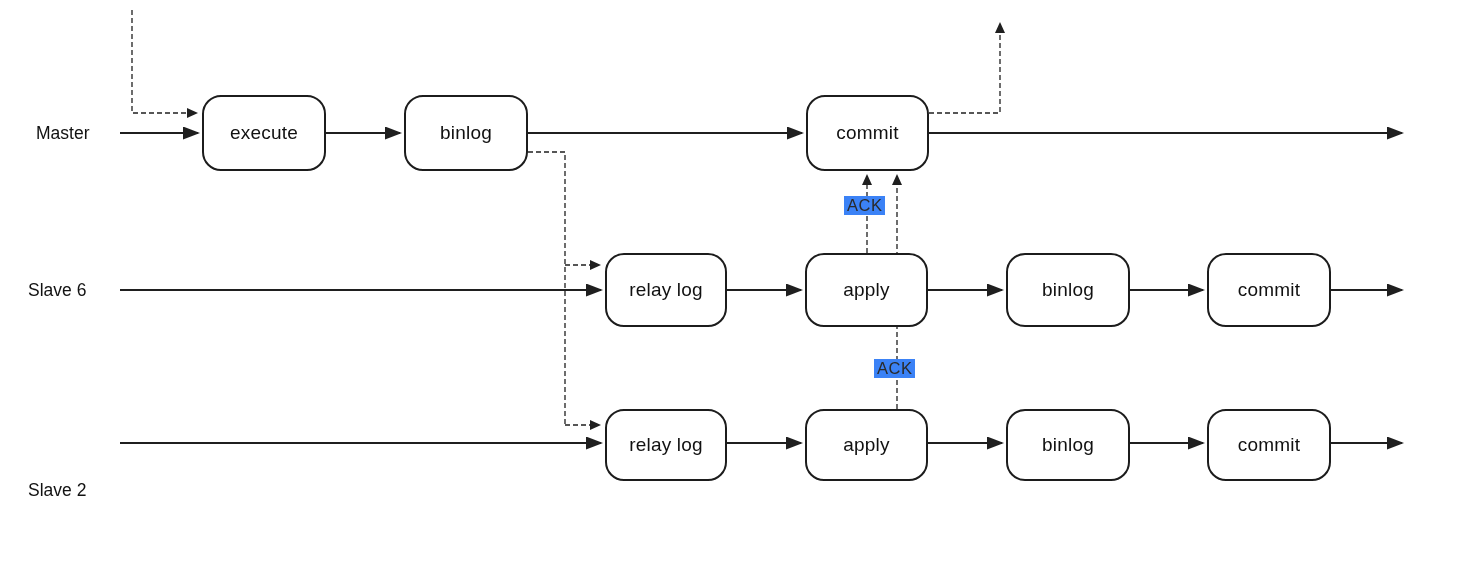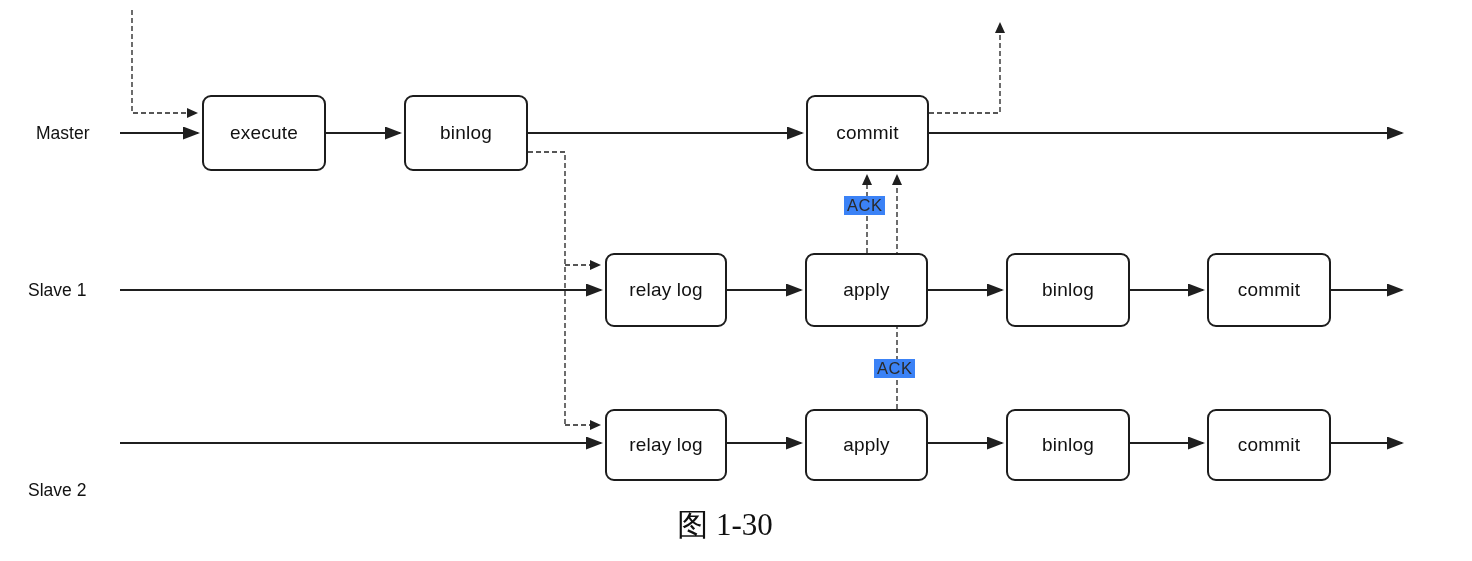--- a/index.html
+++ b/index.html
@@ -26,21 +26,21 @@
     fill: none;
     stroke: #1f1f1f;
   }
   .wire.solid { stroke-width: 1.8px; }
   .wire.dashed { stroke-width: 1.3px; stroke-dasharray: 5 3; }
   .node {
     position: absolute;
     z-index: 2;
     background: #ffffff;
     border: 2.5px solid #1c1c1c;
-    border-radius: 9px;
+    border-radius: 19px;
     display: flex;
     align-items: center;
     justify-content: center;
     font-size: 19px;
     letter-spacing: 0.2px;
     color: #111111;
     box-sizing: border-box;
   }
   .rowlabel {
     position: absolute;
@@ -106,35 +106,34 @@
     <path class="wire solid" d="M 1331 290 H 1402" marker-end="url(#arrowBig)"></path>
 
     <path class="wire solid" d="M 120 443 H 601" marker-end="url(#arrowBig)"></path>
     <path class="wire solid" d="M 727 443 H 801" marker-end="url(#arrowBig)"></path>
     <path class="wire solid" d="M 928 443 H 1002" marker-end="url(#arrowBig)"></path>
     <path class="wire solid" d="M 1130 443 H 1203" marker-end="url(#arrowBig)"></path>
     <path class="wire solid" d="M 1331 443 H 1402" marker-end="url(#arrowBig)"></path>
   </svg>
 
   <div class="rowlabel" style="left:36px; top:123px;">Master</div>
-  <div class="rowlabel" style="left:28px; top:280px;">Slave 1</div>
+  <div class="rowlabel" style="left:28px; top:280px;">Slave 6</div>
   <div class="rowlabel" style="left:28px; top:433px;margin-top:47px;">Slave 2</div>
 
   <div class="node" style="left:202px; top:95px; width:124px; height:76px;">execute</div>
   <div class="node" style="left:404px; top:95px; width:124px; height:76px;">binlog</div>
   <div class="node" style="left:806px; top:95px; width:123px; height:76px;">commit</div>
 
   <div class="node" style="left:605px; top:253px; width:122px; height:74px;">relay log</div>
   <div class="node" style="left:805px; top:253px; width:123px; height:74px;">apply</div>
   <div class="node" style="left:1006px; top:253px; width:124px; height:74px;">binlog</div>
   <div class="node" style="left:1207px; top:253px; width:124px; height:74px;">commit</div>
 
   <div class="node" style="left:605px; top:409px; width:122px; height:72px;">relay log</div>
   <div class="node" style="left:805px; top:409px; width:123px; height:72px;">apply</div>
   <div class="node" style="left:1006px; top:409px; width:124px; height:72px;">binlog</div>
   <div class="node" style="left:1207px; top:409px; width:124px; height:72px;">commit</div>
 
   <div class="acklabel" style="left:844px; top:196px;">ACK</div>
   <div class="acklabel" style="left:874px; top:359px;">ACK</div>
 
-  <div class="caption">图 1-30</div>
 
 </div>
 
 </body></html>

